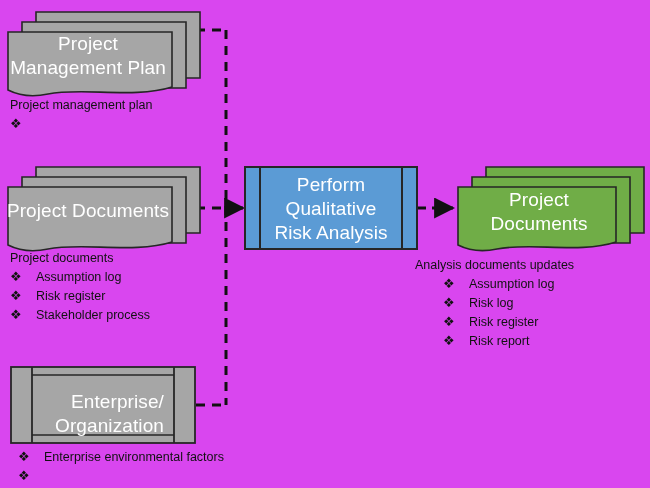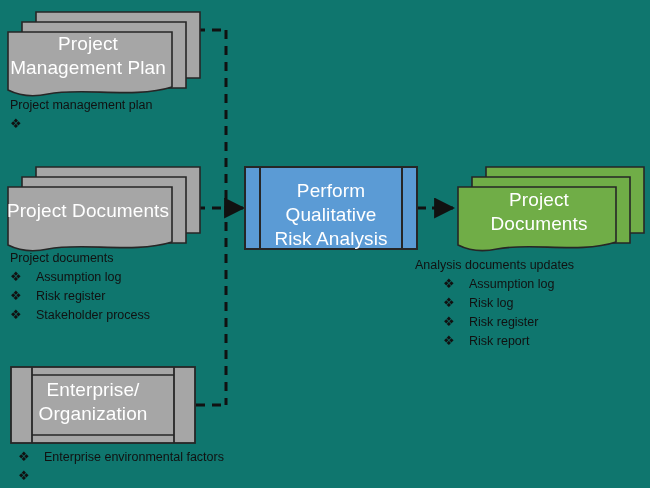--- a/index.html
+++ b/index.html
@@ -7,21 +7,21 @@
     padding: 0;
     background: #ffffff;
   }
   body {
     font-family: "Liberation Sans", sans-serif;
   }
   #canvas {
     position: relative;
     width: 650px;
     height: 488px;
-    background: #0f766e;
+    background: #d946ef;
     overflow: hidden;
   }
   .abs { position: absolute; }
 
   
   .shape-label {
     position: absolute;
     color: #ffffff;
     font-size: 19px;
     line-height: 24px;
@@ -138,41 +138,41 @@
     </ul>
   </div>
 
   <svg class="abs" style="left:10px; top:366px; width:186px; height:78px;" viewBox="0 0 186 78">
     <rect x="1" y="1" width="184" height="76" fill="#A6A6A6" stroke="#262626" stroke-width="1.8"></rect>
     <line x1="22" y1="1" x2="22" y2="77" stroke="#262626" stroke-width="1.8"></line>
     <line x1="164" y1="1" x2="164" y2="77" stroke="#262626" stroke-width="1.8"></line>
     <line x1="22" y1="9" x2="164" y2="9" stroke="#262626" stroke-width="1.4"></line>
     <line x1="22" y1="69" x2="164" y2="69" stroke="#262626" stroke-width="1.4"></line>
   </svg>
-  <div class="shape-label" style="left:22px; top:378px; width:142px;">Enterprise/
+  <div class="shape-label" style="left:22px; top:390px; width:142px;text-align:right;">Enterprise/
 Organization</div>
 
   <div class="caption indent-1" style="left:18px; top:448px; width:260px;">
     <ul>
       <li>
         <span class="bullet">❖</span>
         <span>Enterprise environmental factors</span>
       </li>
       <li>
         <span class="bullet">❖</span>
       </li>
     </ul>
   </div>
 
   <svg class="abs" style="left:244px; top:166px; width:174px; height:84px;" viewBox="0 0 174 84">
     <rect x="1" y="1" width="172" height="82" fill="#5B9BD5" stroke="#262626" stroke-width="2"></rect>
     <line x1="16" y1="1" x2="16" y2="83" stroke="#262626" stroke-width="2"></line>
     <line x1="158" y1="1" x2="158" y2="83" stroke="#262626" stroke-width="2"></line>
   </svg>
-  <div class="shape-label" style="left:260px; top:173px; width:142px;margin-top:6px;">Perform
+  <div class="shape-label" style="left:260px; top:173px; width:142px;">Perform
 Qualitative
 Risk Analysis</div>
 
   <svg class="abs" style="left:454px; top:163px; width:196px; height:90px;" viewBox="0 0 196 90">
     <path d="M 32 4 L 190 4 L 190 70 L 32 70 Z" fill="#70AD47" stroke="#262626" stroke-width="1.6"></path>
     <path d="M 18 14 L 176 14 L 176 80 L 18 80 Z" fill="#70AD47" stroke="#262626" stroke-width="1.6"></path>
     <path d="M 4 24 L 162 24 L 162 79
              C 126 91 76 79 43 86
              C 29 89 16 88 4 82 Z" fill="#70AD47" stroke="#262626" stroke-width="1.6"></path>
   </svg>

